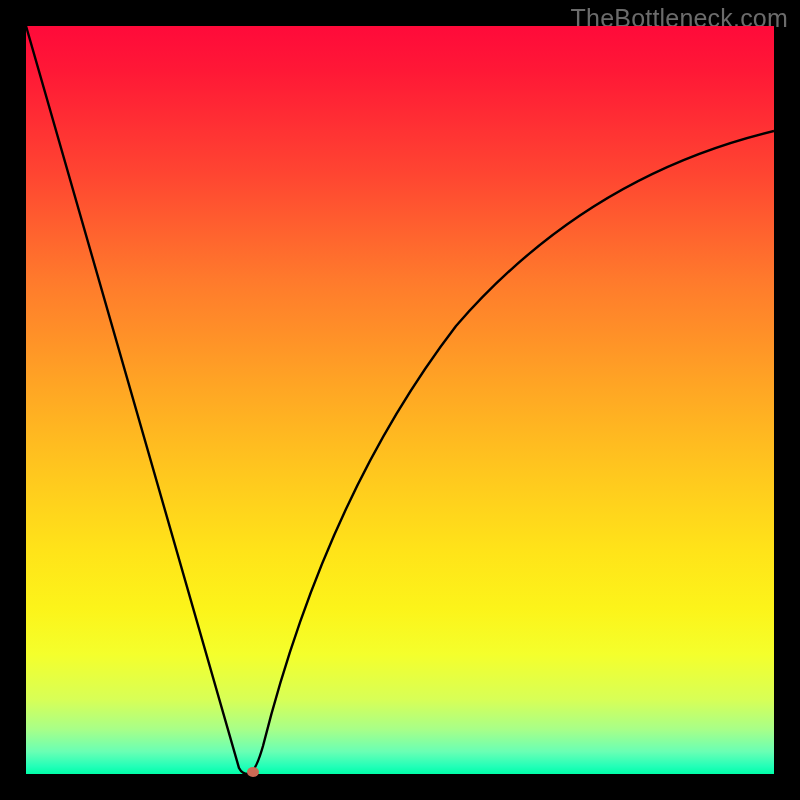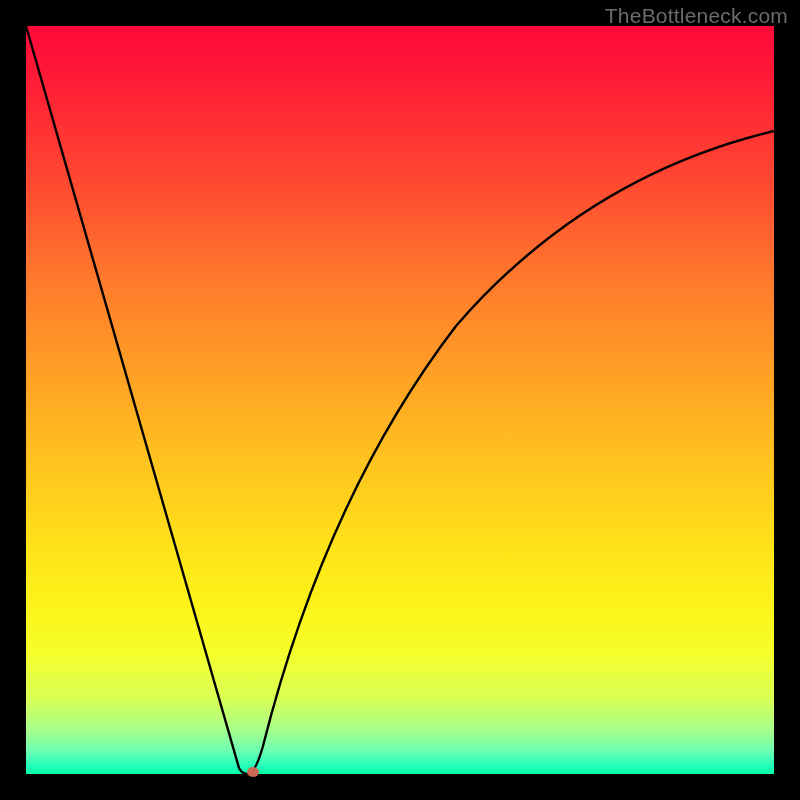--- a/index.html
+++ b/index.html
@@ -41,21 +41,21 @@
       #6affb4 97%,
       #22ffb8 99%,
       #00ffa8 100%
     );
   }
   .attribution {
     position: absolute;
     top: 4px;
     right: 12px;
     color: #6b6b6b;
-    font-size: 21px;
+    font-size: 25px;
     font-weight: 500;
     letter-spacing: 0.2px;
   }
   svg.curve {
     position: absolute;
     top: 0;
     left: 0;
     width: 748px;
     height: 748px;
   }

